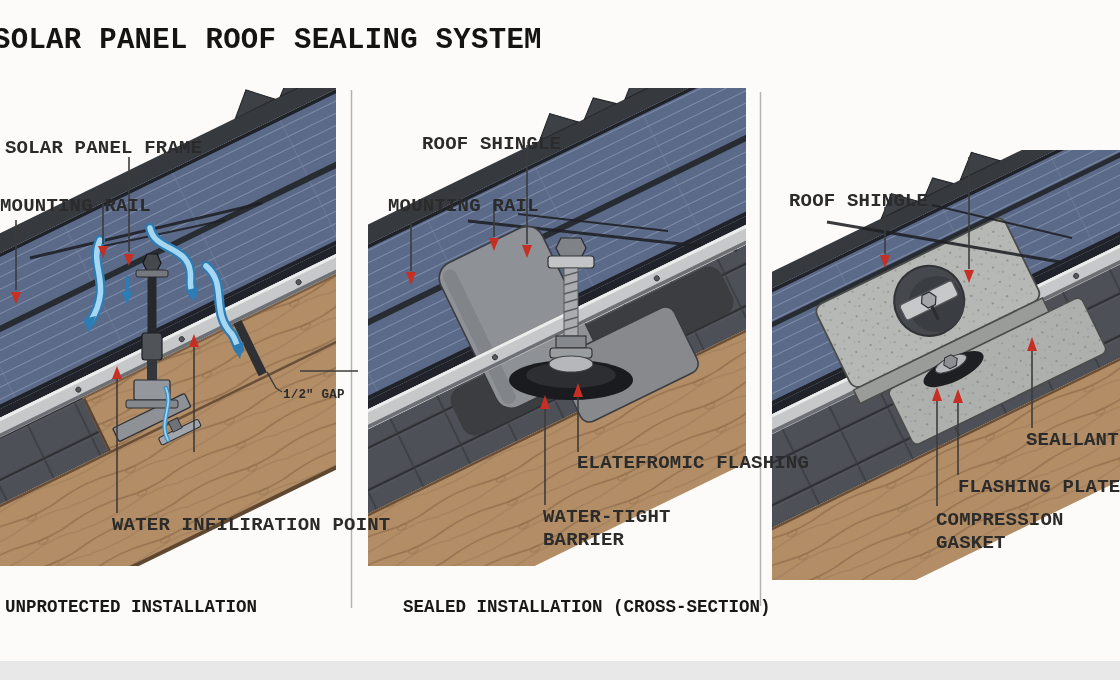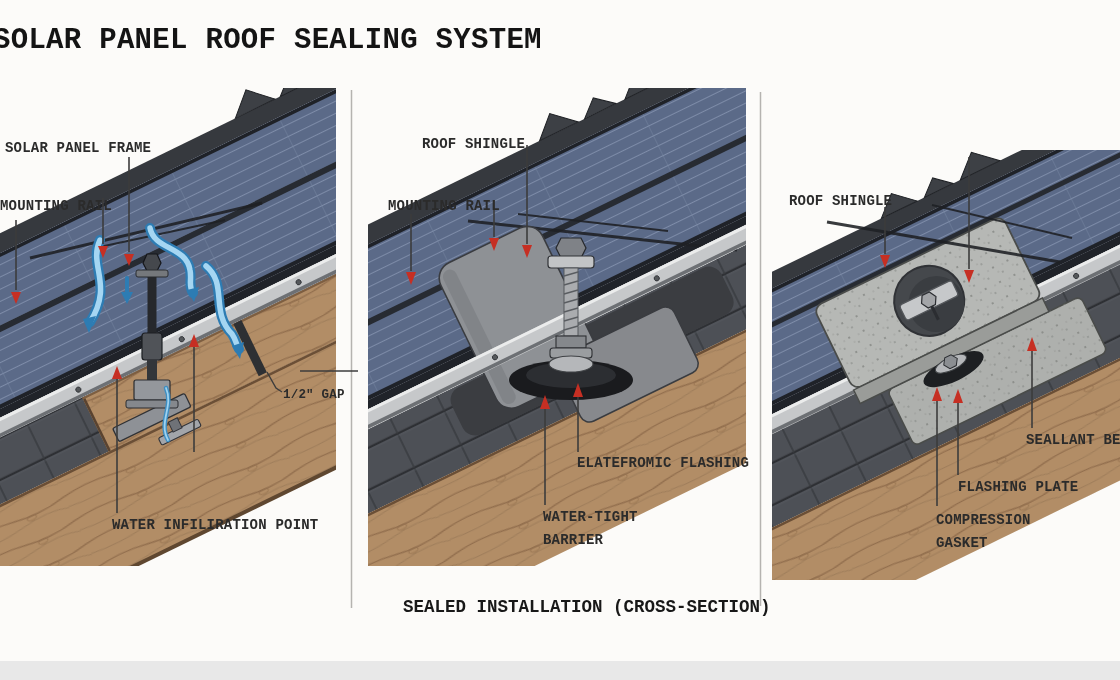--- a/index.html
+++ b/index.html
@@ -1,20 +1,20 @@
 <!DOCTYPE html>
 <html><head>
 <meta charset="utf-8">
 <style>
   html,body{margin:0;padding:0;background:#e8e8e8}
   .canvas{position:relative;width:1120px;height:661px;background:#fcfbf9;overflow:hidden;
           font-family:Liberation Mono, monospace;}
   .title{position:absolute;left:-7px;top:24px;margin:0;font-size:29px;font-weight:700;
          letter-spacing:.3px;color:#141414;white-space:nowrap}
-  .lbl{position:absolute;font-size:14px;font-weight:700;color:#2b2b2b;
+  .lbl{position:absolute;font-size:19px;font-weight:700;color:#2b2b2b;
        letter-spacing:.2px;line-height:22.5px;white-space:nowrap}
   .lbl span{display:block}
   .lbl-sm{font-size:12.5px}
   .caption{position:absolute;top:597px;font-size:17.5px;font-weight:700;color:#181818;white-space:nowrap}
   svg.layer{position:absolute;display:block}
   svg.overlay{left:0;top:0;pointer-events:none}
 </style>
 </head>
 <body>
 
@@ -388,15 +388,16 @@
       <span>SEALLANT BEAD</span>
     </div>
   <div class="lbl" style="left:958px;top:476px">
       <span>FLASHING PLATE</span>
     </div>
   <div class="lbl" style="left:936px;top:509px">
     <span>COMPRESSION</span>
     <span>GASKET</span>
   </div>
 
+  <div class="caption" style="left:5px">UNPROTECTED INSTALLATION</div>
   <div class="caption" style="left:403px">SEALED INSTALLATION (CROSS-SECTION)</div>
 
 </div>
 
 </body></html>

